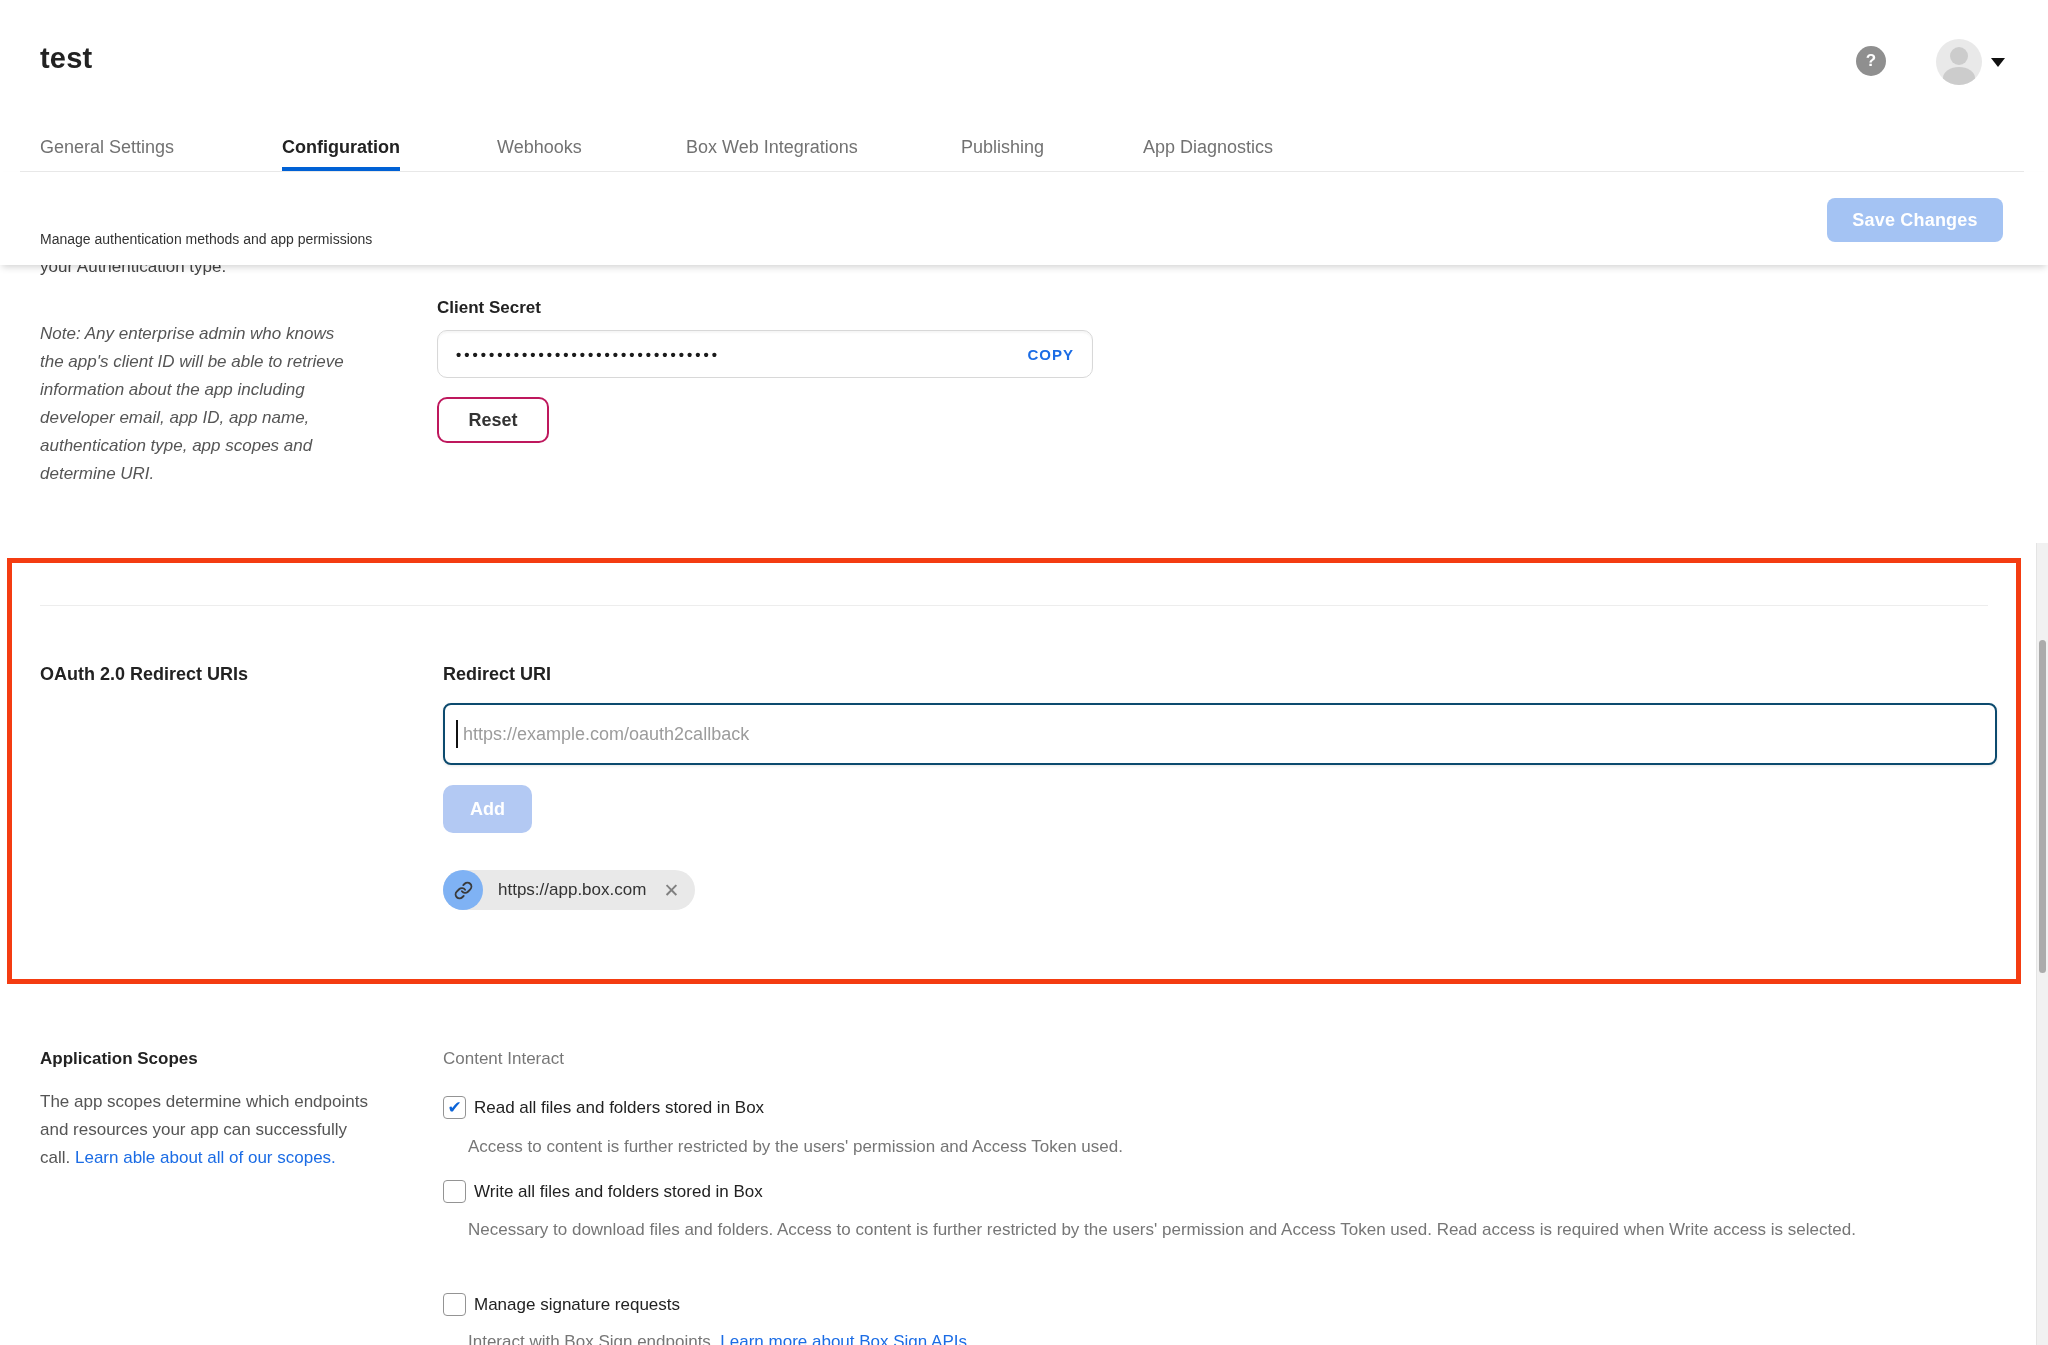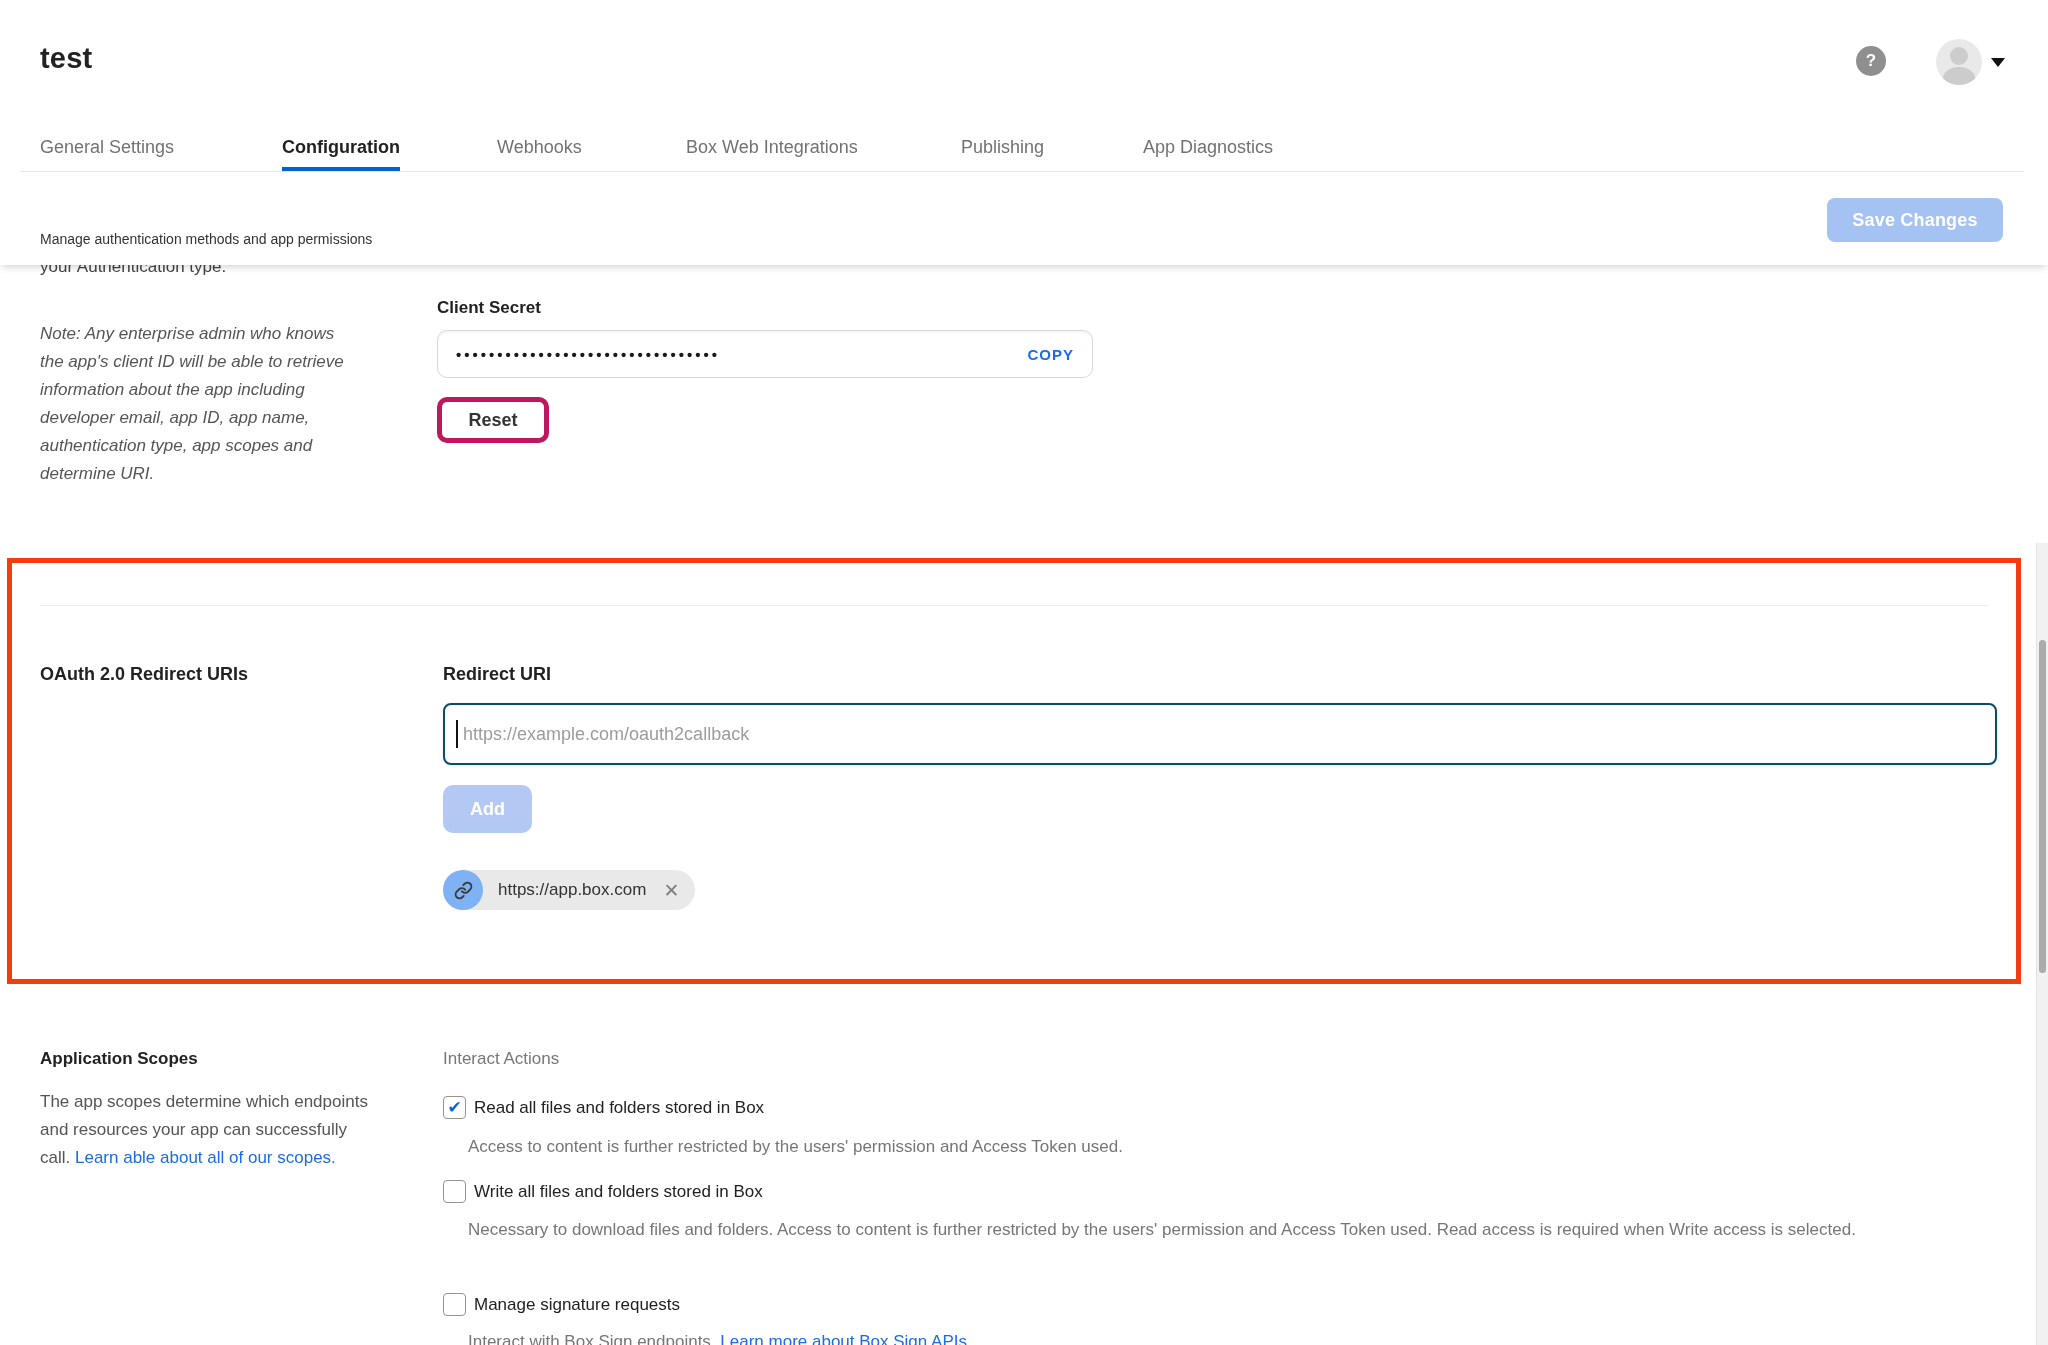--- a/index.html
+++ b/index.html
@@ -28,21 +28,21 @@
   .save-btn{position:absolute;right:45px;top:26px;width:176px;height:44px;border:none;border-radius:8px;
     background:#a4c3f3;color:#fff;font-size:18px;font-weight:700;font-family:inherit;cursor:pointer;letter-spacing:.2px;}
   .clipped-line{position:absolute;left:40px;top:257px;font-size:17px;color:#444;z-index:1;}
   
   .secret-note{position:absolute;left:40px;top:320px;width:318px;margin:0;font-style:italic;font-size:17px;line-height:28px;color:#555;}
   .cs-label{position:absolute;left:437px;top:298px;font-size:17px;font-weight:700;color:#222;}
   .secret-field{position:absolute;left:437px;top:330px;width:656px;height:48px;box-sizing:border-box;border:1px solid #d8d8d8;border-radius:10px;
     background:#fff;display:flex;align-items:center;justify-content:space-between;padding:0 18px;box-shadow:inset 0 2px 2px rgba(0,0,0,.04);cursor:text;}
   .dots{font-size:15px;font-weight:700;letter-spacing:3px;color:#1a1a1a;}
   .copy{font-size:15px;font-weight:700;letter-spacing:1px;color:#1b6ce5;text-decoration:none;cursor:pointer;}
-  .reset-btn{position:absolute;left:437px;top:397px;width:112px;height:46px;border:5px solid #be185d;border-radius:10px;background:#fff;
+  .reset-btn{position:absolute;left:437px;top:397px;width:112px;height:46px;border:2px solid #be185d;border-radius:10px;background:#fff;
     font-size:18px;font-weight:700;color:#333;font-family:inherit;cursor:pointer;}
   
   .oauth{position:absolute;left:7px;top:558px;width:2014px;height:426px;margin-top:23px;}
   .divider{position:absolute;left:33px;right:33px;top:24px;height:1px;background:#ededed;}
   .oauth h2{position:absolute;left:33px;top:83px;margin:0;font-size:18px;font-weight:700;color:#222;}
   .oauth-desc{position:absolute;left:33px;top:126px;width:362px;margin:0;font-size:17px;line-height:30px;color:#555;}
   .oauth-note{position:absolute;left:33px;top:248px;width:380px;margin:0;font-style:italic;font-size:17px;line-height:29px;color:#555;}
   .ru-label{position:absolute;left:436px;top:83px;font-size:18px;font-weight:700;color:#222;}
   .ru-input{position:absolute;left:436px;top:122px;width:1554px;height:62px;box-sizing:border-box;border:2px solid #0c4a6e;border-radius:8px;
     padding:0 16px 0 18px;font-size:18px;color:#222;font-family:inherit;outline:none;box-shadow:0 1px 3px rgba(0,0,0,.10);}
@@ -133,21 +133,21 @@
         </svg>
       </span>
       <span class="chip-text">https://app.box.com</span>
       <span class="chip-x">✕</span>
     </div>
   </section>
   <div class="highlight-box"></div>
 
   <div class="sc-title">Application Scopes</div>
   <p class="sc-desc"><span>The app scopes determine which endpoints and resources your app can successfully call. </span><a>Learn able about all of our scopes.</a></p>
-  <div class="group-label">Interact Actions</div>
+  <div class="group-label">Content Interact</div>
 
   <div class="checkbox cb-1" data-checked="true">
     <span class="check">✔</span>
   </div>
   <div class="cb-label lb-1">Read all files and folders stored in Box</div>
   <p class="cb-desc ds-1">Access to content is further restricted by the users' permission and Access Token used.</p>
 
   <div class="checkbox cb-2" data-checked="false">
     
   </div>

